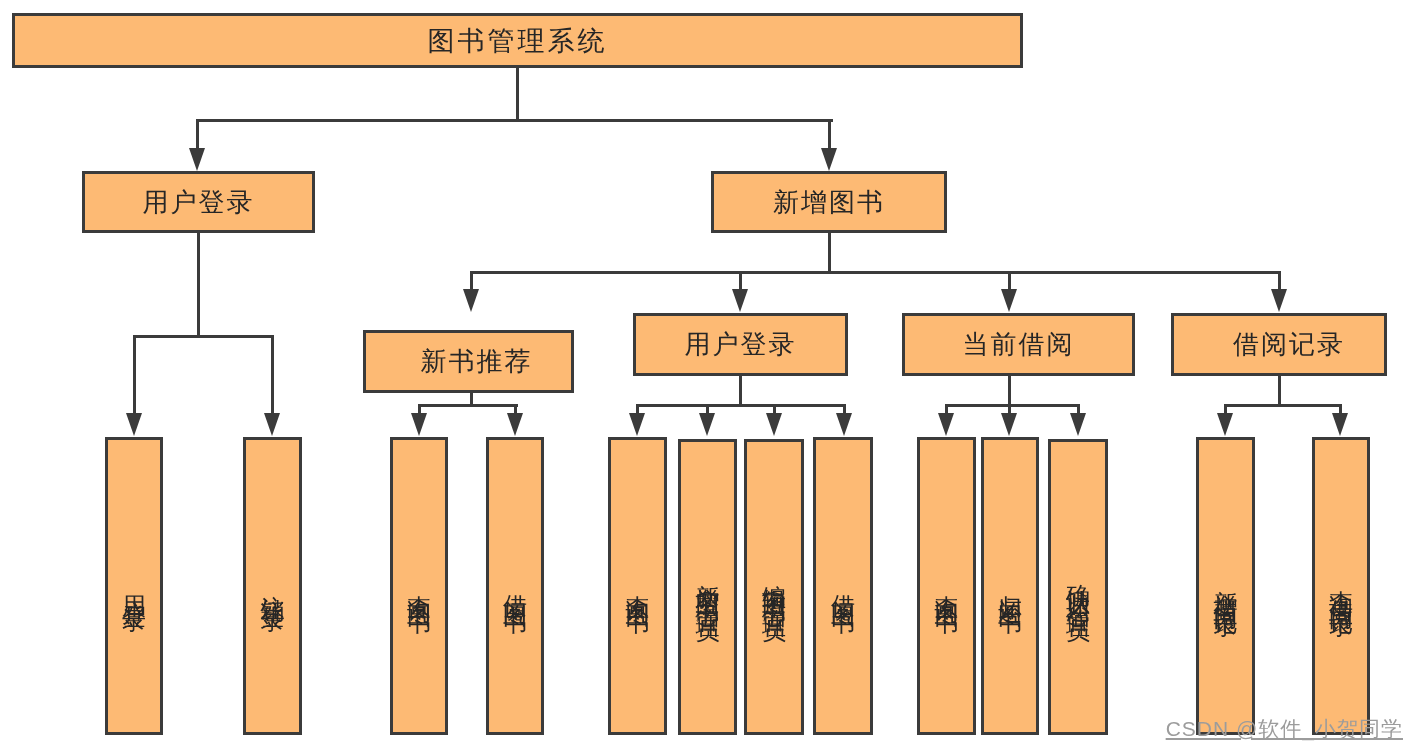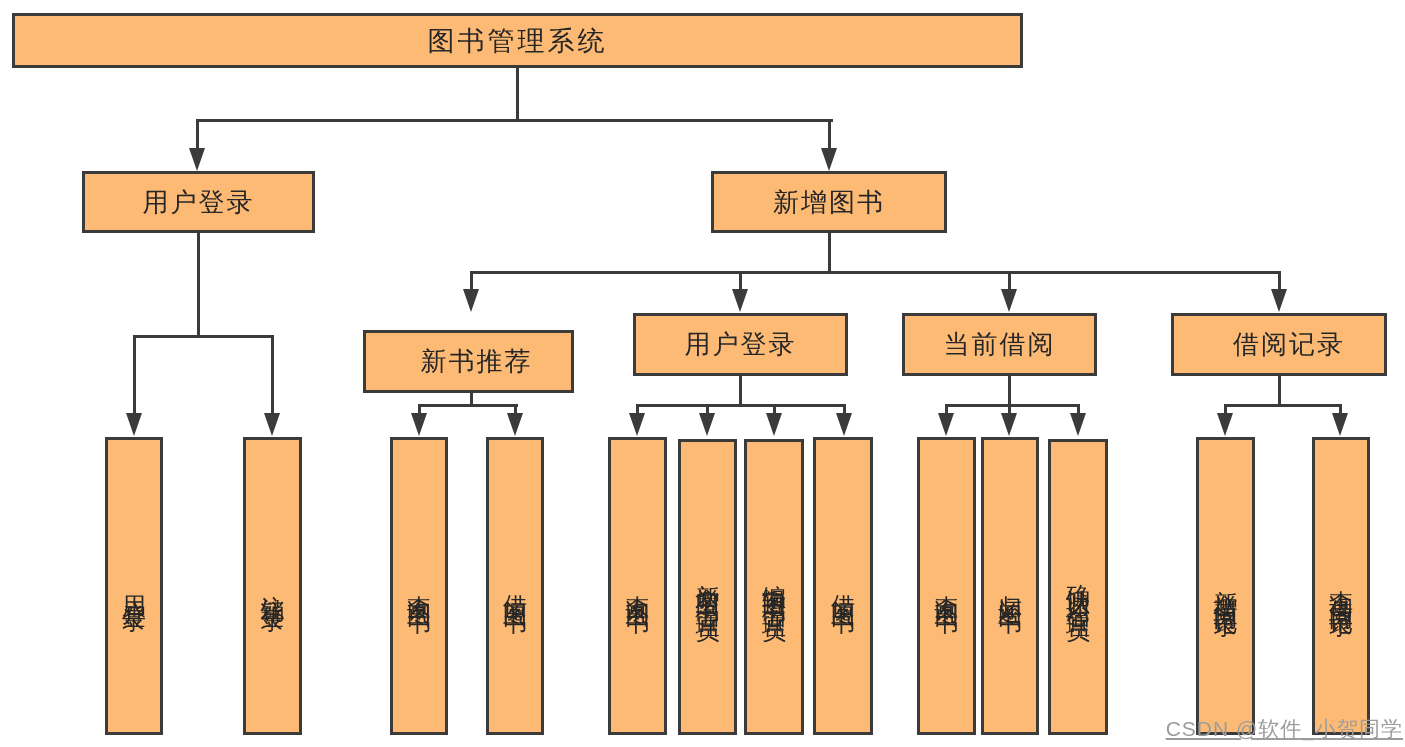--- a/index.html
+++ b/index.html
@@ -97,21 +97,21 @@
   <div class="arrow" style="left:1001px; top:289px;"></div>
   <div class="line" style="left:1278px; top:271px; width:3px; height:20px;"></div>
   <div class="arrow" style="left:1271px; top:289px;"></div>
 
   <div class="box" style="left:363px; top:330px; width:211px; height:63px;padding-left:16px;">
     <span class="hlabel">新书推荐</span>
   </div>
   <div class="box" style="left:633px; top:313px; width:215px; height:63px;">
     <span class="hlabel">用户登录</span>
   </div>
-  <div class="box" style="left:902px; top:313px; width:195px; height:63px;">
+  <div class="box" style="left:902px; top:313px; width:233px; height:63px;">
     <span class="hlabel">当前借阅</span>
   </div>
   <div class="box" style="left:1171px; top:313px; width:216px; height:63px;padding-left:20px;">
     <span class="hlabel">借阅记录</span>
   </div>
 
   <div class="line" style="left:470px; top:376px; width:3px; height:30px;"></div>
   <div class="line" style="left:418px; top:404px; width:100px; height:3px;"></div>
   <div class="line" style="left:418px; top:404px; width:3px; height:14px;"></div>
   <div class="arrow" style="left:411px; top:413px;"></div>

